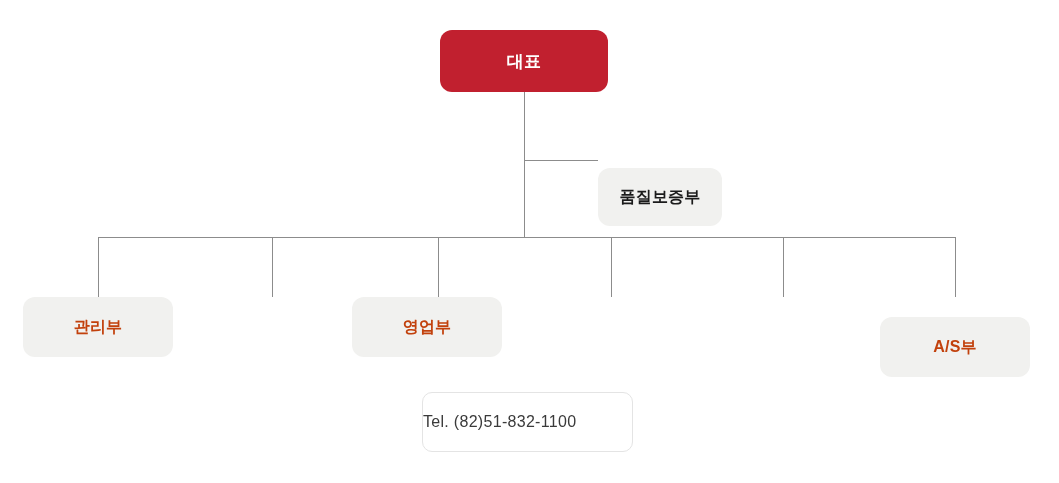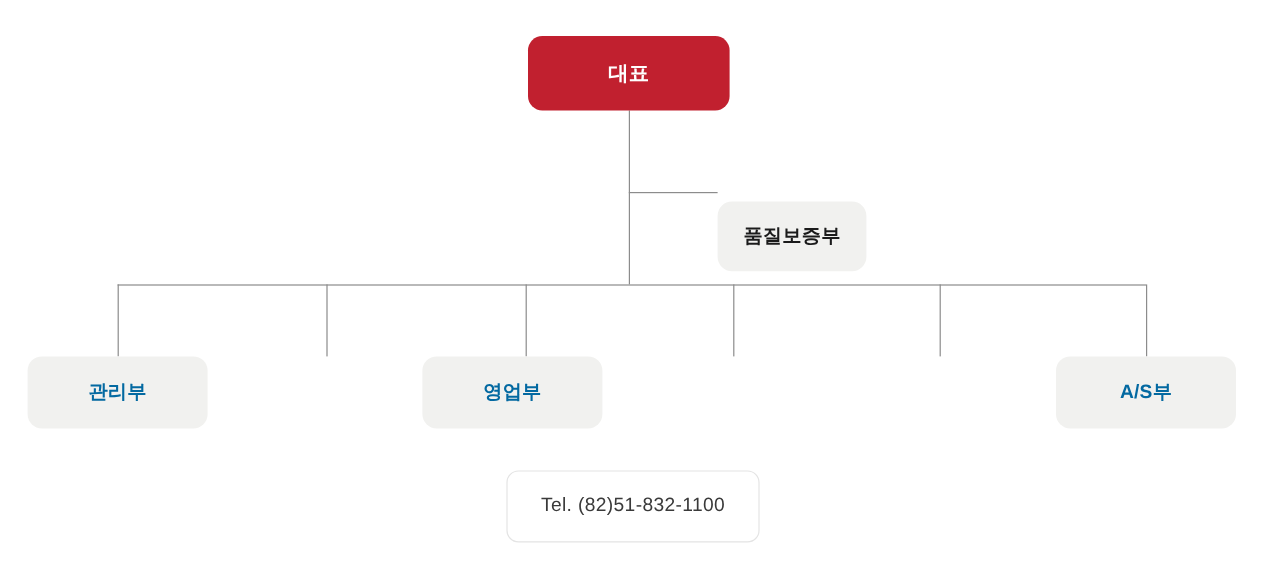--- a/index.html
+++ b/index.html
@@ -38,29 +38,29 @@
     width: 124px; height: 58px;
     background: #F1F1EF;
     color: #1B1B1B;
     border-radius: 12px;
     margin-top: 36px;
   }
   .node--dept {
     top: 297px;
     width: 150px; height: 60px;
     background: #F1F1EF;
-    color: #0369a1;
+    color: #c2410c;
     border-radius: 12px;
   }
   .node--dept.d0 { left: 23px; }
   .node--dept.d1 { left: 197px; }
   .node--dept.d2 { left: 352px; }
   .node--dept.d3 { left: 536px; }
   .node--dept.d4 { left: 708px; }
-  .node--dept.d5 { left: 880px; }
+  .node--dept.d5 { left: 880px; margin-top: 20px; }
 
   .line {
     position: absolute;
     background: #8C8C8C;
   }
   .line--v { width: 1px; }
   .line--h { height: 1px; }
 
   
   .l-trunk   { left: 524px; top: 92px;  height: 145px; }
@@ -77,21 +77,21 @@
   .l-drop.d4 { left: 783px; }
   .l-drop.d5 { left: 955px; }
 
   .contact {
     position: absolute;
     left: 422px; top: 392px;
     width: 211px; height: 60px;
     box-sizing: border-box;
     display: flex;
     align-items: center;
-    justify-content: center;
+    justify-content: flex-start;
     background: #ffffff;
     border: 1px solid #E4E4E4;
     border-radius: 10px;
     color: #3A3A3A;
     font-size: 16px;
     font-weight: 400;
     letter-spacing: 0.3px;
   }
 </style>
 </head>

